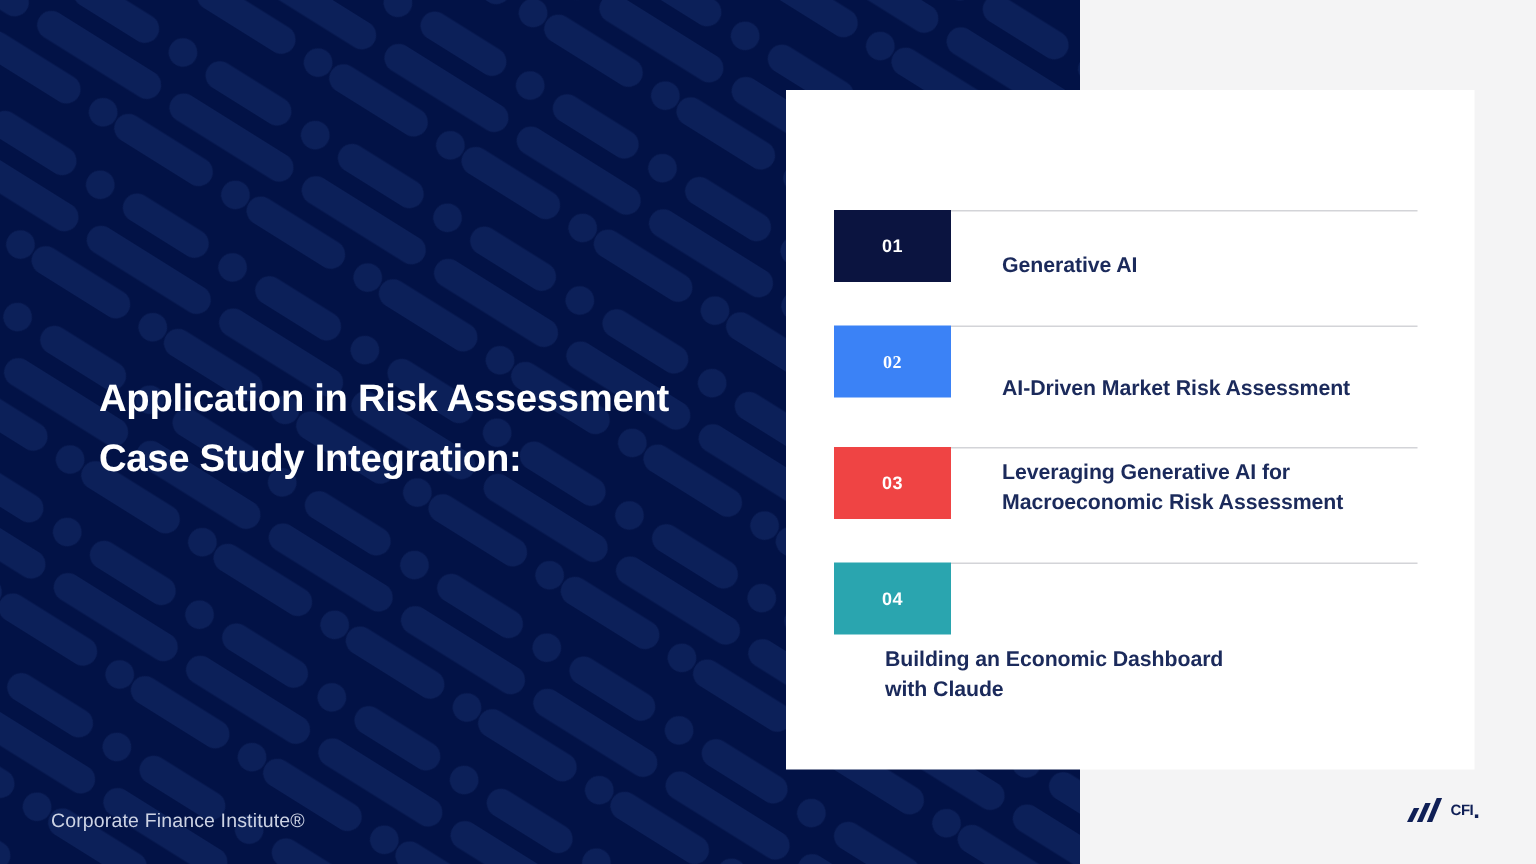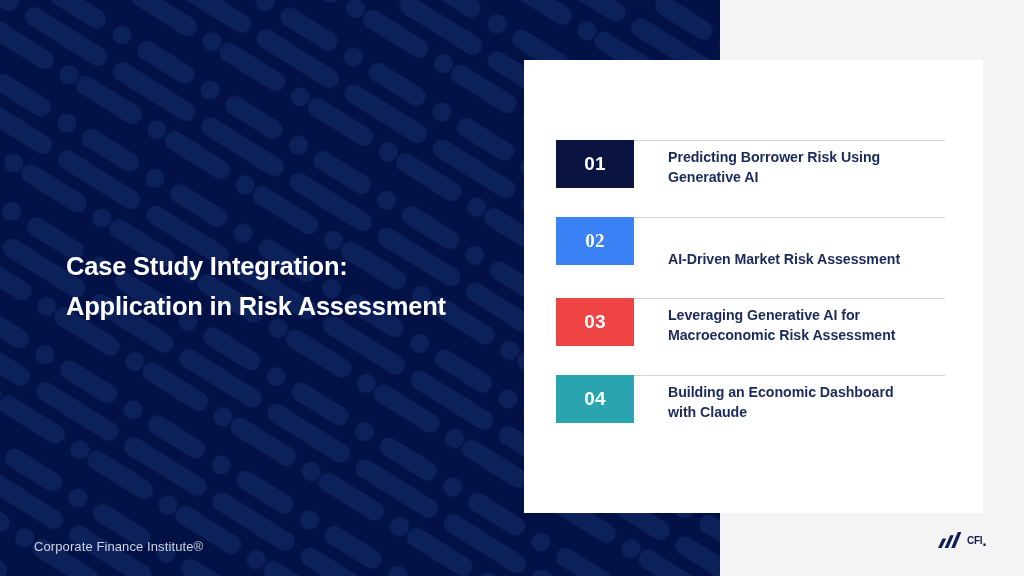--- a/index.html
+++ b/index.html
@@ -84,40 +84,40 @@
     top: 80px;
     width: 389px;
   }
   .list-item {
     position: relative;
     display: flex;
     align-items: flex-start;
     min-height: 48px;
     margin-bottom: 29px;
   }
-  .list-item:last-child { margin-bottom: 0; }
+  .list-item:last-child { margin-bottom: 0; flex-direction: column; }
 
   .divider {
     position: absolute;
     left: 78px;
     right: 0;
     top: 0;
     height: 1px;
     background: #D3D4D8;
   }
 
   .num-block {
     flex: 0 0 auto;
     width: 78px;
     height: 48px;
     display: flex;
     align-items: center;
     justify-content: center;
     color: #ffffff;
-    font-size: 19px;
+    font-size: 12px;
     font-weight: bold;
     letter-spacing: 0.3px;
   }
 
   .item-text {
     flex: 1 1 auto;
     padding-left: 34px;
     padding-top: 7px;
     color: #1B2A5B;
     font-size: 14.2px;
@@ -166,34 +166,34 @@
           <rect x="37" y="24" width="19" height="88" rx="9.5" fill="#0C2059"></rect>
           <rect x="68" y="4" width="19" height="19" rx="9.5" fill="#0C2059"></rect>
           <rect x="68" y="33" width="19" height="64" rx="9.5" fill="#0C2059"></rect>
         </pattern>
       </defs>
       <rect x="0" y="0" width="1080" height="920" fill="url(#caps)"></rect>
     </svg>
   </div>
 
   <div class="title-block">
+    <div class="title-line">Application in Risk Assessment</div>
     <div class="title-line">Case Study Integration:</div>
-    <div class="title-line">Application in Risk Assessment</div>
   </div>
 
   <div class="footer-text">Corporate Finance Institute®</div>
 
   <div class="card">
     <div class="list">
 
       <div class="list-item">
         <div class="divider"></div>
         <div class="num-block" style="background:#0B1440;">01</div>
         <div class="item-text">
-          <span>Predicting Borrower Risk Using</span><br>
+          <br>
           <span>Generative AI</span>
         </div>
       </div>
 
       <div class="list-item">
         <div class="divider"></div>
         <div class="num-block" style="background:#3b82f6;font-family:Liberation Serif, serif;">02</div>
         <div class="item-text" style="padding-top:32px;">
           <span>AI-Driven Market Risk Assessment</span>
         </div>

